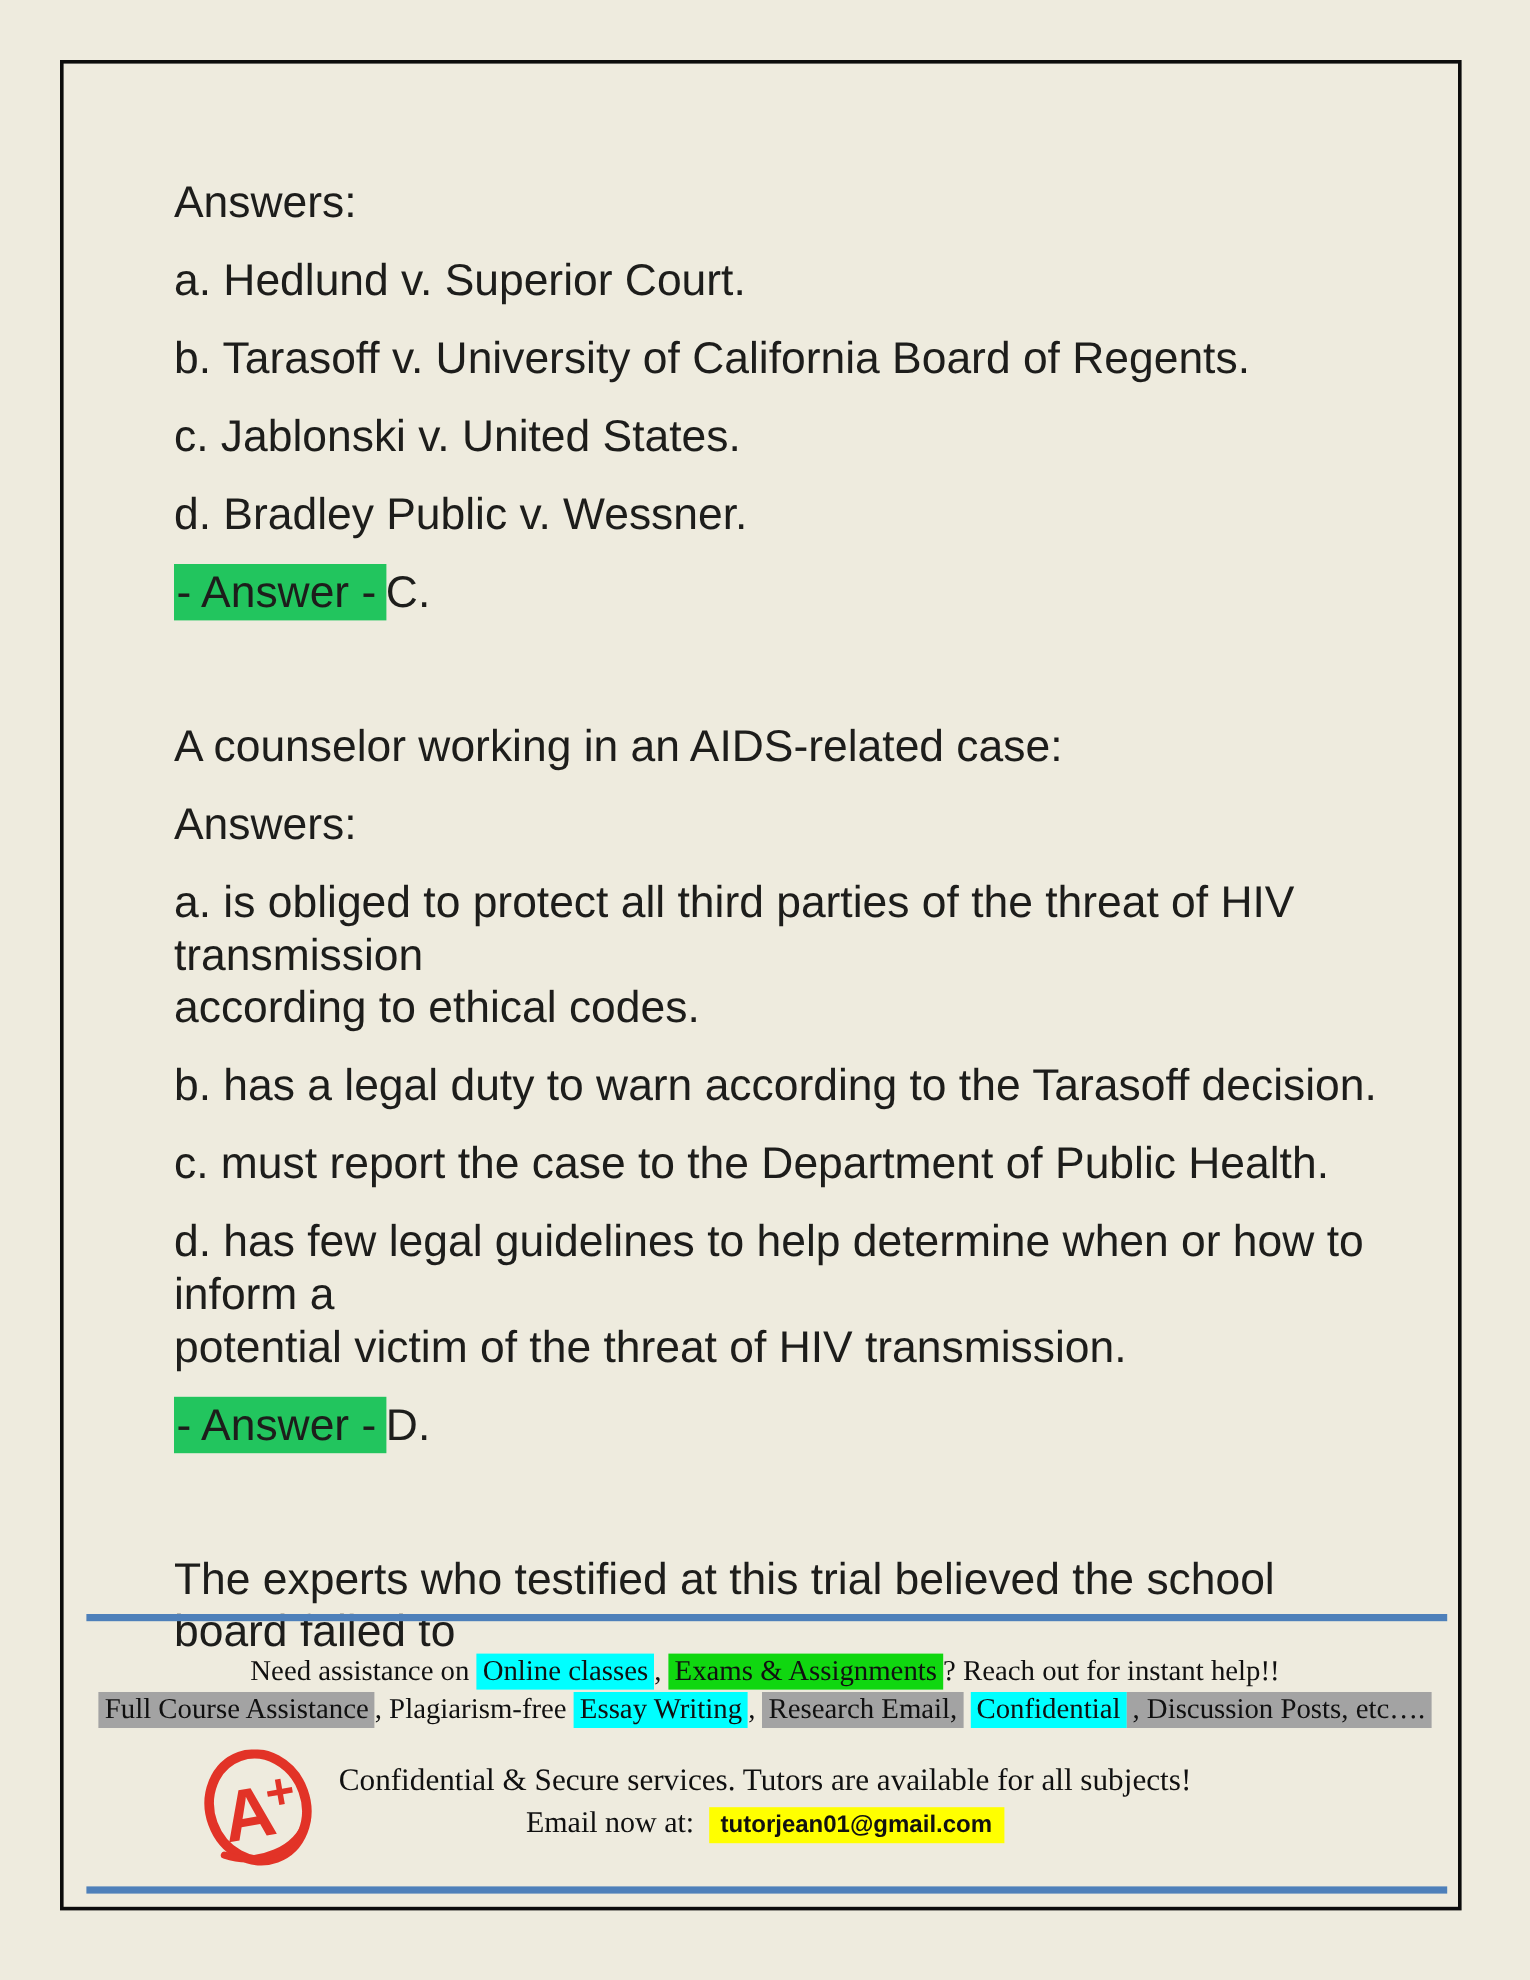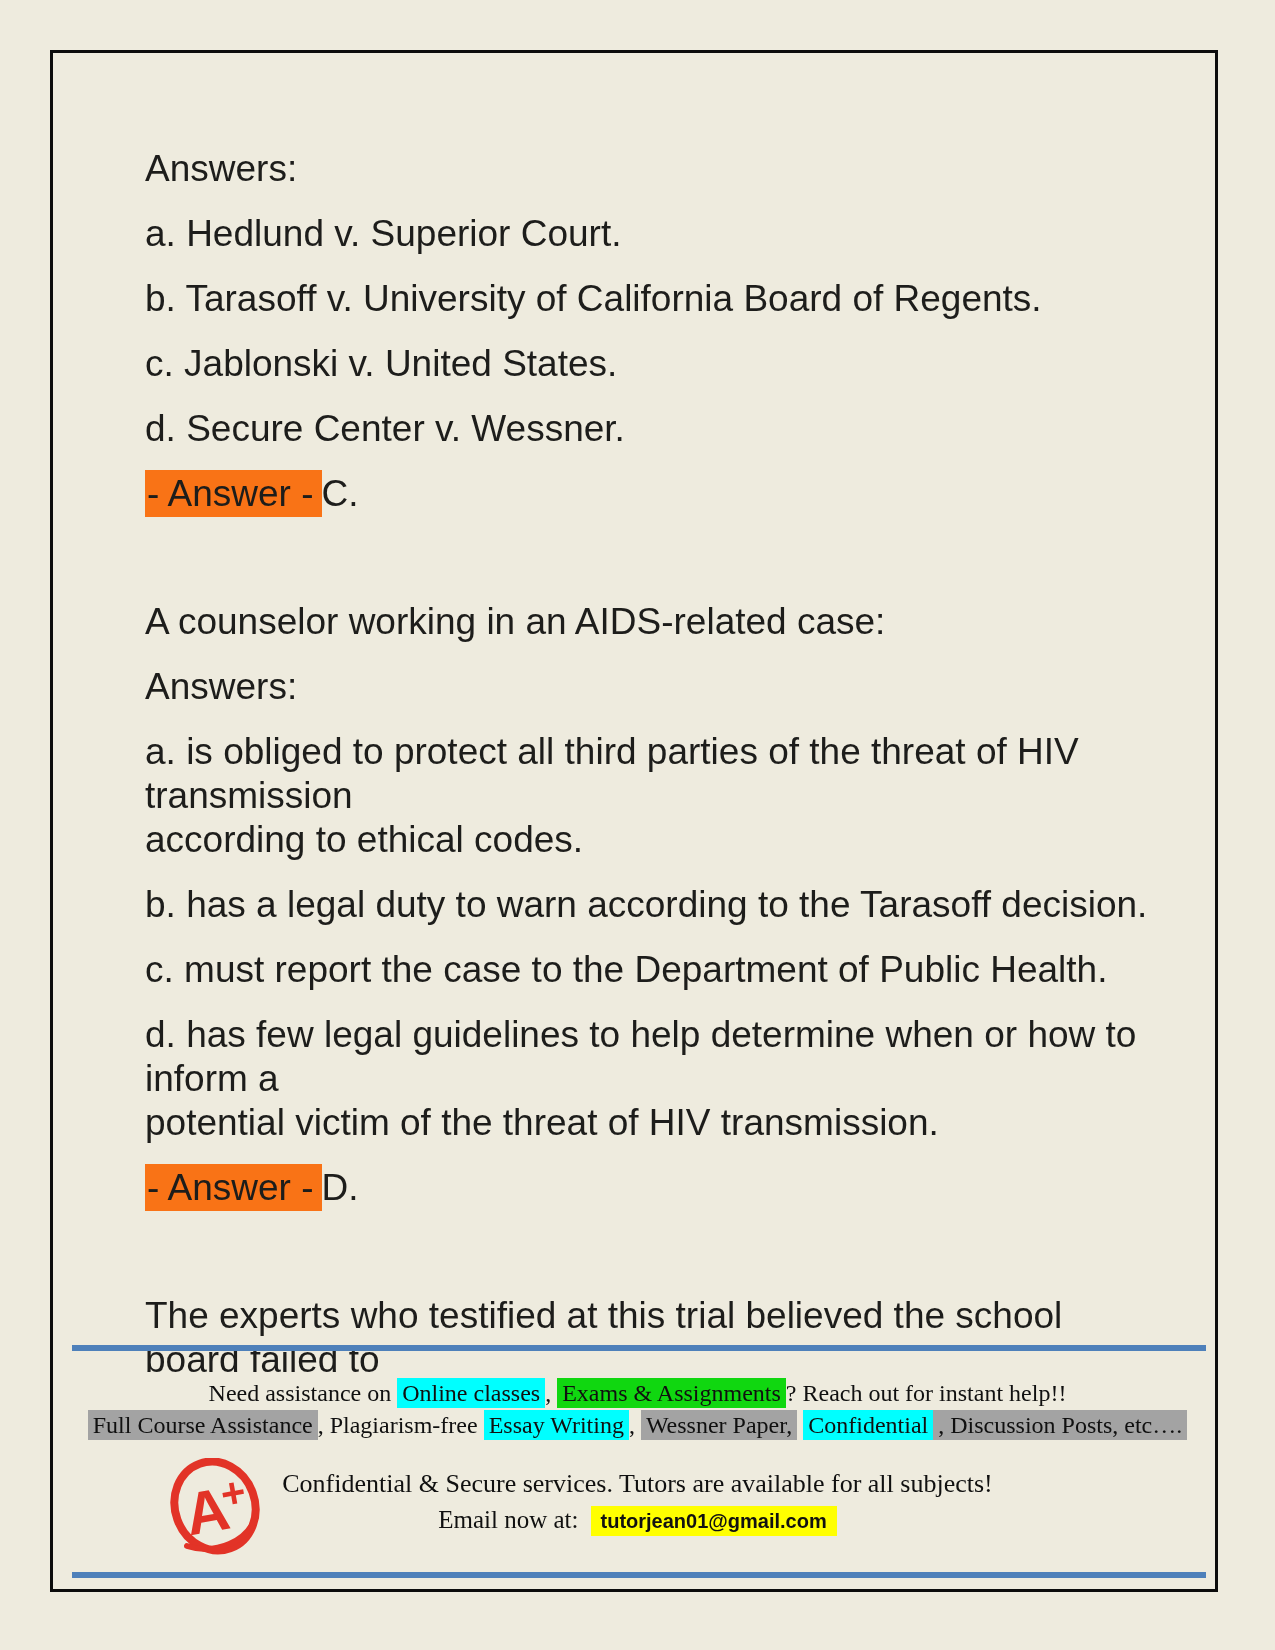--- a/index.html
+++ b/index.html
@@ -21,21 +21,21 @@
   .content{
     position:absolute;left:145px;top:147px;width:1020px;
     font-size:37px;line-height:44px;
   }
   .content p{margin:0 0 21px 0;white-space:pre-line;}
   .gap{height:63px;}
   .hl{padding:2px 5px;}
   .hl-yellow{background:#a3a3a3;}
   .hl-cyan{background:#00ffff;}
   .hl-green{background:#10d710;}
-  .answer-hl{background:#f97316;padding:3px 8px 3px 2px;}
+  .answer-hl{background:#22c55e;padding:3px 8px 3px 2px;}
   .rule{position:absolute;left:72px;width:1134px;height:6px;background:#4e80ba;}
   .rule-top{top:1345px;}
   .rule-bottom{top:1572px;}
   .footer-line{
     position:absolute;left:0;width:1275px;text-align:center;
     font-family:"Liberation Serif",serif;font-size:24px;color:#101010;
     line-height:32px;
   }
   .fl1{top:1377px;}
   .fl2{top:1409px;}
@@ -54,21 +54,21 @@
 
 <div class="page">
   <div class="frame"></div>
 
   <div class="content">
 
     <p>Answers:</p>
     <p>a. Hedlund v. Superior Court.</p>
     <p>b. Tarasoff v. University of California Board of Regents.</p>
     <p>c. Jablonski v. United States.</p>
-    <p>d. Secure Center v. Wessner.</p>
+    <p>d. Bradley Public v. Wessner.</p>
     <p><span class="answer-hl">- Answer -</span><span>C.</span></p>
 
     <div class="gap"></div>
 
     <p>A counselor working in an AIDS-related case:</p>
     <p>Answers:</p>
     <p>a. is obliged to protect all third parties of the threat of HIV transmission
 according to ethical codes.</p>
     <p>b. has a legal duty to warn according to the Tarasoff decision.</p>
     <p>c. must report the case to the Department of Public Health.</p>
@@ -78,21 +78,21 @@
 
     <div class="gap"></div>
 
     <p>The experts who testified at this trial believed the school board failed to</p>
   </div>
 
   <div class="rule rule-top"></div>
 
   <div class="footer-line fl1"><span>Need assistance on </span><span class="hl hl-cyan">Online classes</span><span>, </span><span class="hl hl-green">Exams &amp; Assignments</span><span>? Reach out for instant help!!</span></div>
 
-  <div class="footer-line fl2"><span class="hl hl-yellow">Full Course Assistance</span><span>, Plagiarism-free </span><span class="hl hl-cyan">Essay Writing</span><span>, </span><span class="hl hl-yellow">Wessner Paper,</span><span> </span><span class="hl hl-cyan">Confidential</span><span class="hl hl-yellow">, Discussion Posts, etc….</span></div>
+  <div class="footer-line fl2"><span class="hl hl-yellow">Full Course Assistance</span><span>, Plagiarism-free </span><span class="hl hl-cyan">Essay Writing</span><span>, </span><span class="hl hl-yellow">Research Email,</span><span> </span><span class="hl hl-cyan">Confidential</span><span class="hl hl-yellow">, Discussion Posts, etc….</span></div>
 
   <svg class="logo" viewBox="0 0 120 108">
     <ellipse cx="58" cy="48" rx="40" ry="45" fill="none" stroke="#e23327" stroke-width="8" transform="rotate(-20 58 48)"></ellipse>
     <path d="M 30 88 A 52 44 0 0 0 99 58" fill="none" stroke="#e23327" stroke-width="6" stroke-linecap="round"></path>
     <text x="28" y="74" font-size="60" font-weight="bold" font-family="Liberation Sans, sans-serif" fill="#e23327" transform="rotate(-10 50 50)">A</text>
     <text x="66" y="54" font-size="42" font-weight="bold" font-family="Liberation Sans, sans-serif" fill="#e23327" transform="rotate(-10 50 50)">+</text>
   </svg>
 
   <div class="footer-line fl3">Confidential &amp; Secure services. Tutors are available for all subjects!</div>
 

